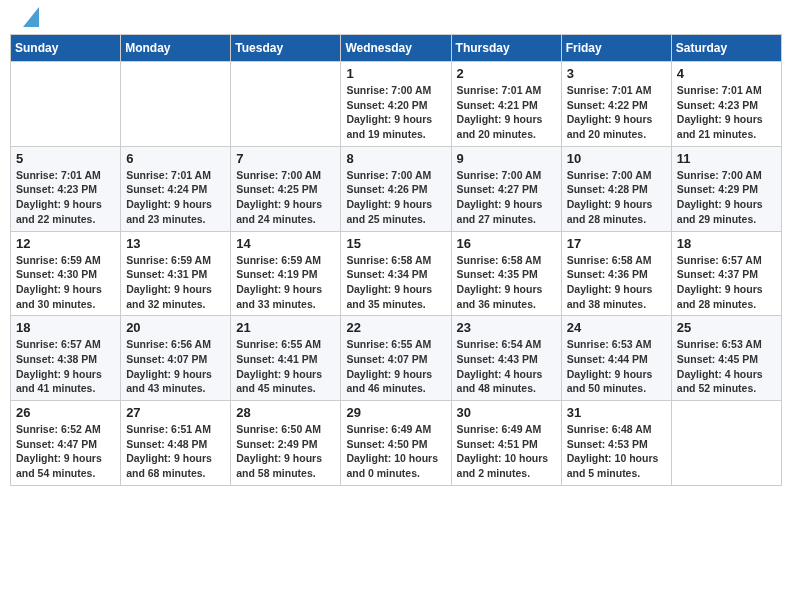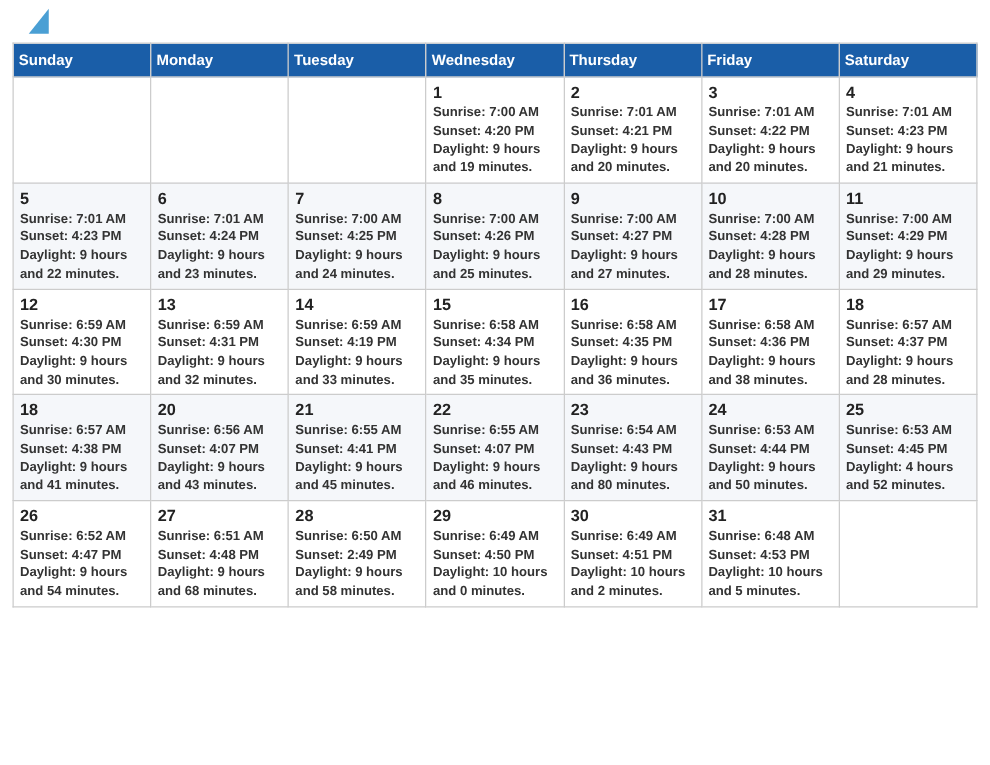--- a/index.html
+++ b/index.html
@@ -290,21 +290,21 @@
           <span>Sunrise: 6:55 AM</span><br>
           <span>Sunset: 4:07 PM</span><br>
           <span>Daylight: 9 hours and 46 minutes.</span>
         </div>
         </td>
         <td>
           <span class="day-num">23</span>
         <div class="cell-content">
           <span>Sunrise: 6:54 AM</span><br>
           <span>Sunset: 4:43 PM</span><br>
-          <span>Daylight: 9 hours and 80 minutes.</span>
+          <span>Daylight: 4 hours and 48 minutes.</span>
         </div>
         </td>
         <td>
           <span class="day-num">24</span>
         <div class="cell-content">
           <span>Sunrise: 6:53 AM</span><br>
           <span>Sunset: 4:44 PM</span><br>
           <span>Daylight: 9 hours and 50 minutes.</span>
         </div>
         </td>

